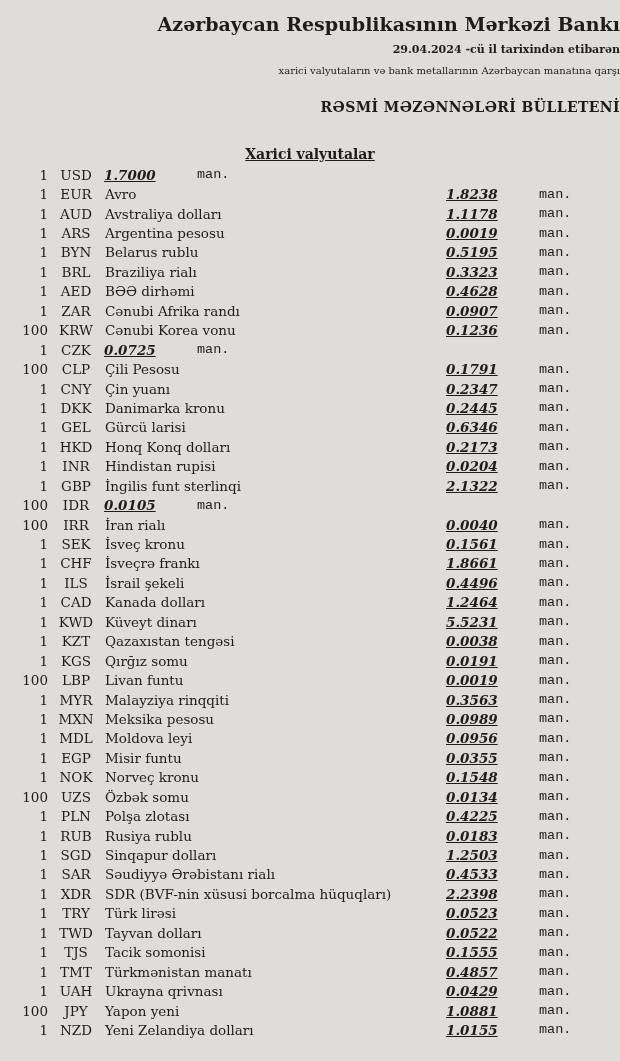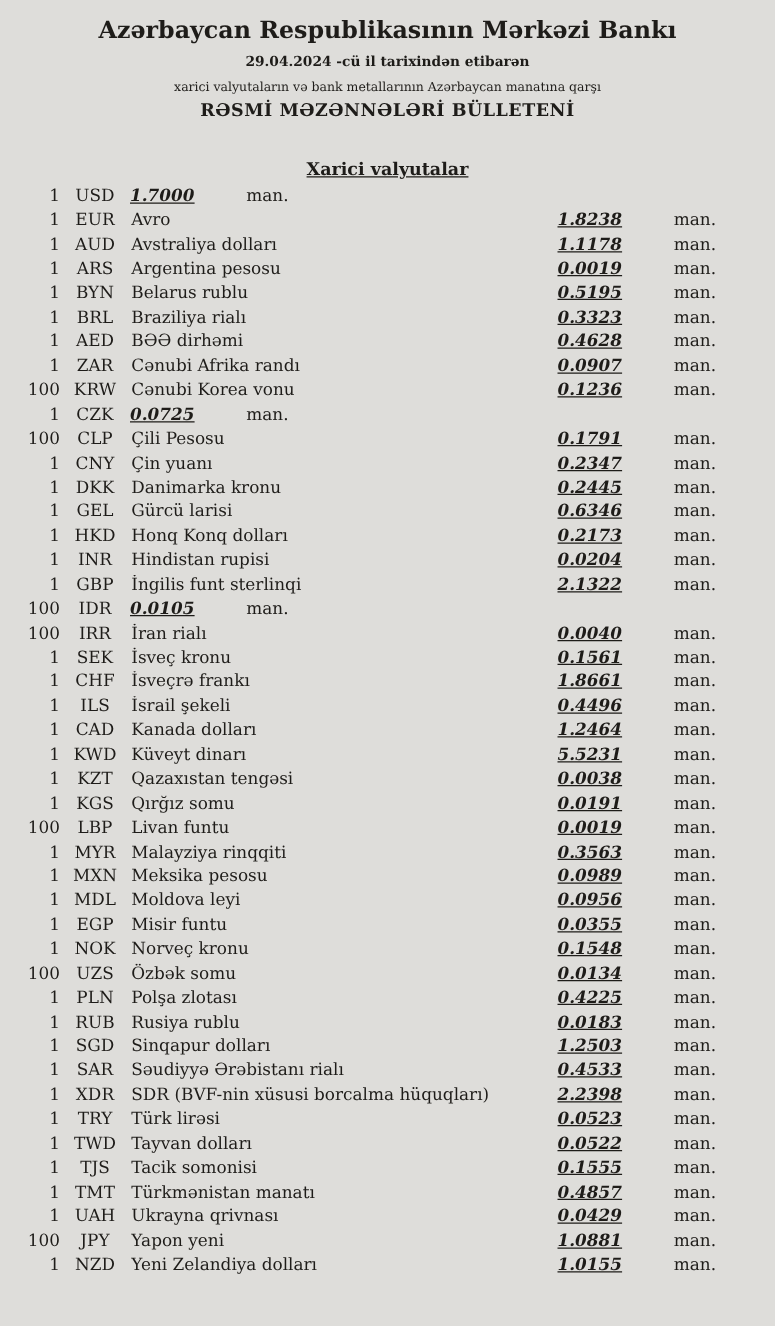--- a/index.html
+++ b/index.html
@@ -15,41 +15,41 @@
     overflow: hidden;
   }
   .page {
     position: relative;
     width: 620px;
     height: 1061px;
     box-sizing: border-box;
     padding-top: 13px;
   }
   .header {
-    text-align: center;
+    text-align: right;
   }
   .bank-name {
     font-size: 19px;
     line-height: 22px;
     font-weight: bold;
   }
   .date-line {
     margin-top: 7px;
     font-size: 11px;
     line-height: 16px;
     font-weight: bold;
   }
   .subtitle-1 {
     margin-top: 5px;
     font-size: 10px;
     line-height: 16px;
     font-weight: normal;
   }
   .subtitle-2 {
-    margin-top: 2px;
+    margin-top: 20px;
     font-size: 14px;
     line-height: 17px;
     font-weight: bold;
     letter-spacing: 0.4px;
   }
   .section-title {
     margin-top: 30px;
     text-align: center;
     font-size: 14px;
     line-height: 17px;
@@ -88,20 +88,21 @@
     font-style: italic;
     flex: 0 0 auto;
     text-decoration: underline;
   }
   .col-unit {
     width: 44px;
     box-sizing: border-box;
     padding-left: 3px;
     text-align: left;
     flex: 0 0 auto;
+    font-family: Liberation Mono, monospace;
   }
   .row-tail {
     width: 40px;
     flex: 0 0 auto;
   }
 </style>
 </head>
 <body style="background: rgb(222, 221, 218); color: rgb(30, 28, 25);">
 
 <div class="page">

